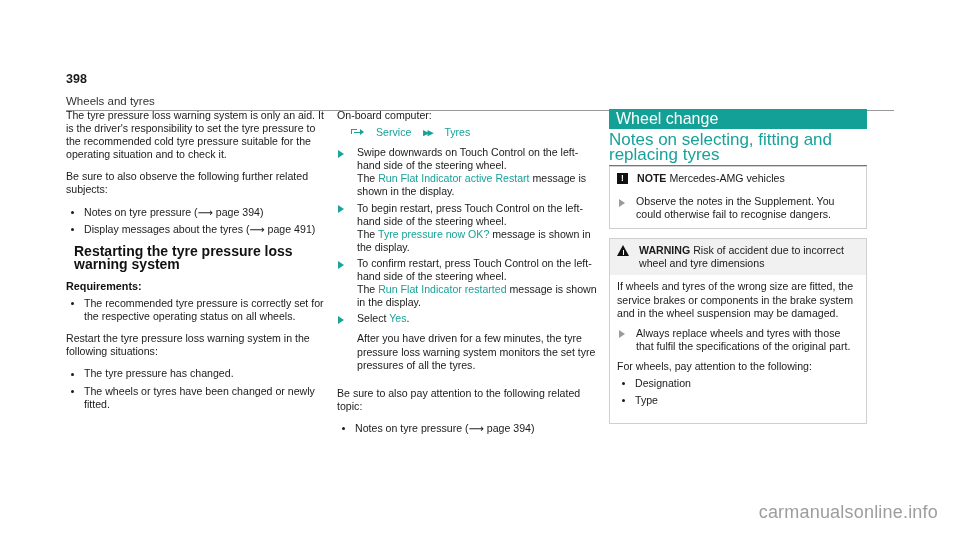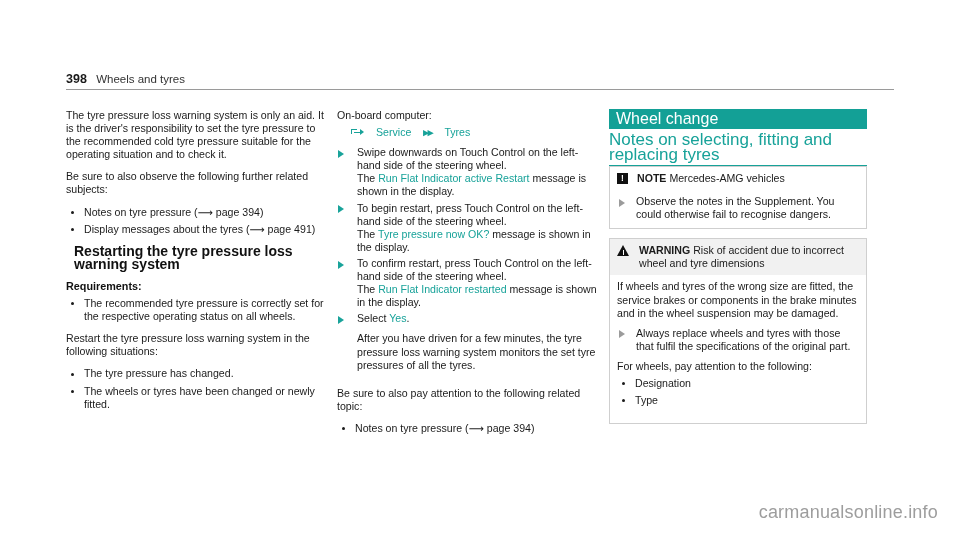--- a/index.html
+++ b/index.html
@@ -25,20 +25,21 @@
   .runhead {
     position: absolute;
     left: 66px;
     top: 72px;
     width: 828px;
     border-bottom: 1px solid #9a9a9a;
     padding-bottom: 3px;
     display: flex;
     align-items: baseline;
     gap: 9px;
+    flex-direction: column;
   }
   .runhead .pageno {
     font-size: 12.5px;
     font-weight: bold;
     color: #1a1a1a;
     letter-spacing: .1px;
   }
   .runhead .chapter {
     font-size: 11.5px;
     color: #333333;
@@ -406,21 +407,21 @@
         </p>
       </div>
     </div>
 
     <div class="box">
       <div class="box-head shaded">
         <span class="ico-warn"></span>
         <span class="box-head-txt"><b>WARNING</b><span> Risk of accident due to incorrect wheel and tyre dimensions</span></span>
       </div>
       <div class="box-body">
-        <p>If wheels and tyres of the wrong size are fitted, the service brakes or components in the brake minutes and in the wheel suspension may be damaged.</p>
+        <p>If wheels and tyres of the wrong size are fitted, the service brakes or components in the brake system and in the wheel suspension may be damaged.</p>
         <p class="greystep" style="margin-bottom:7px">
           <span class="stepbar"></span><span class="tri"></span>
           <span>Always replace wheels and tyres with those that fulfil the specifications of the original part.</span>
         </p>
         <p style="margin-bottom:4px">For wheels, pay attention to the following:</p>
         <ul class="bullets">
           <li><span>Designation</span></li>
           <li><span>Type</span></li>
         </ul>
       </div>

